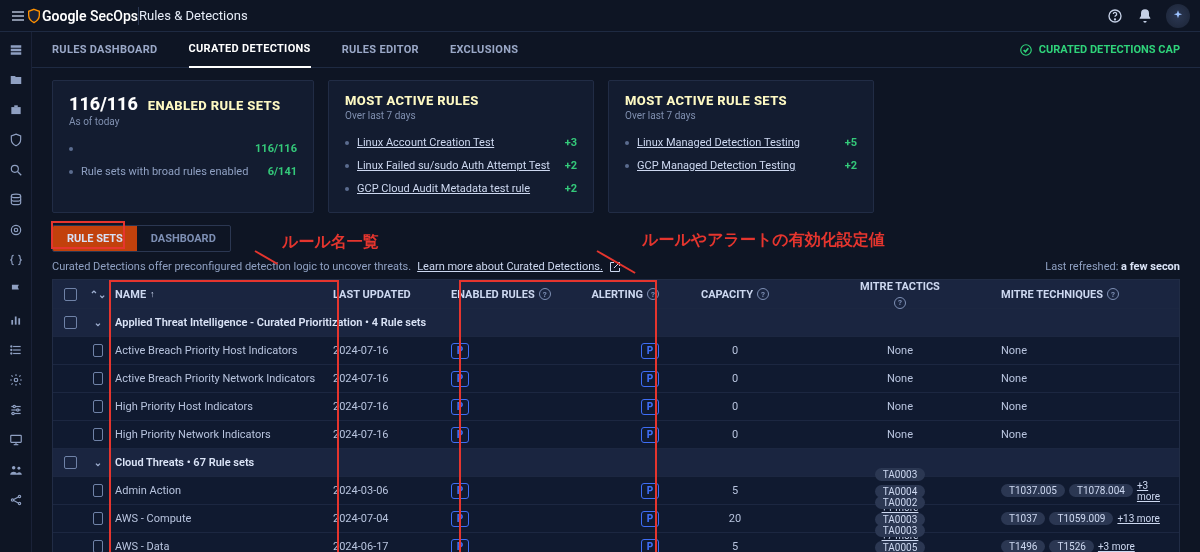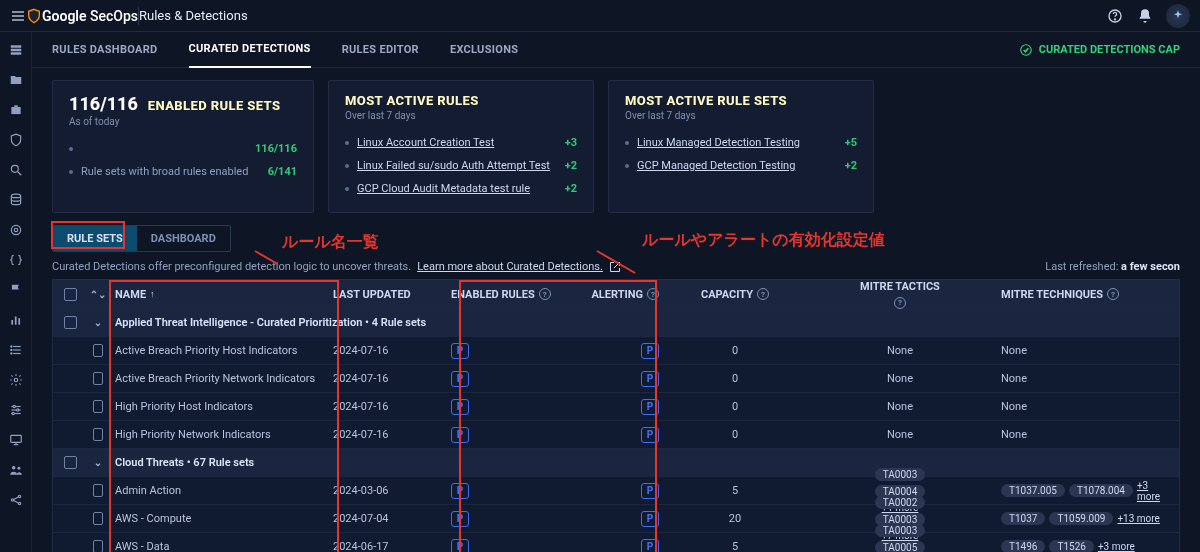--- a/index.html
+++ b/index.html
@@ -65,21 +65,21 @@
   .card ul { list-style:none; margin-top:10px; }
   .card li { display:flex; align-items:center; gap:8px; font-size:11px; color:#8fa0c2; padding:5px 0;}
   .card li .dot { width:4px; height:4px; border-radius:50%; background:#5b6c8f;}
   .card li a { color:#cdd8f0; text-decoration:underline; cursor:pointer; }
   .card li .val { margin-left:auto; color:#34c97a; font-weight:700;}
   .card .head { display:flex; align-items:baseline; gap:10px;}
   
   .subtabs-wrap { padding:0 20px; position:relative; }
   .subtabs { display:flex; gap:0; border:1px solid #2b3752; width:fit-content; border-radius:2px; overflow:hidden;}
   .subtab { padding:6px 14px; font-size:11px; font-weight:700; color:#7d8fb4; cursor:pointer; }
-  .subtab.active { background:#0c4a6e; color:#d7e1f7; }
+  .subtab.active { background:#c2410c; color:#d7e1f7; }
   .hlbox1 { position:absolute; left:19px; top:-4px; width:74px; height:28px; border:2px solid #e5352e; pointer-events:none;}
   
   .descrow { display:flex; align-items:center; padding:8px 20px 6px; gap:6px; font-size:11px; color:#8fa0c2;}
   .descrow a { color:#cdd8f0; text-decoration:underline; cursor:pointer;}
   .descrow .ext { width:12px; height:12px; color:#cdd8f0;}
   .lastref { margin-left:auto; color:#8fa0c2; }
   .lastref b { color:#dbe4f7; font-weight:700;}
   
   .ann { position:absolute; color:#e5352e; font-size:16px; font-weight:700; pointer-events:none; white-space:nowrap;}
   .annline { position:absolute; background:#e5352e; pointer-events:none; }

